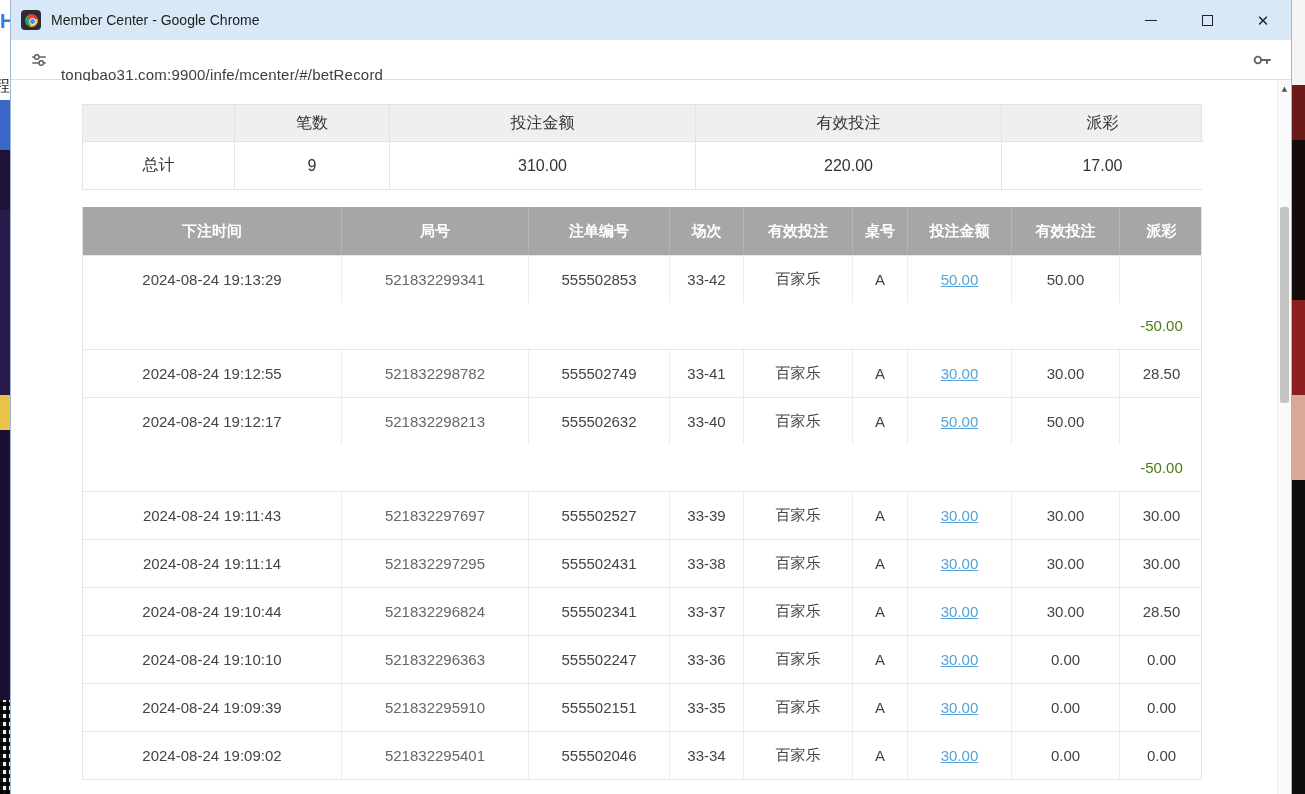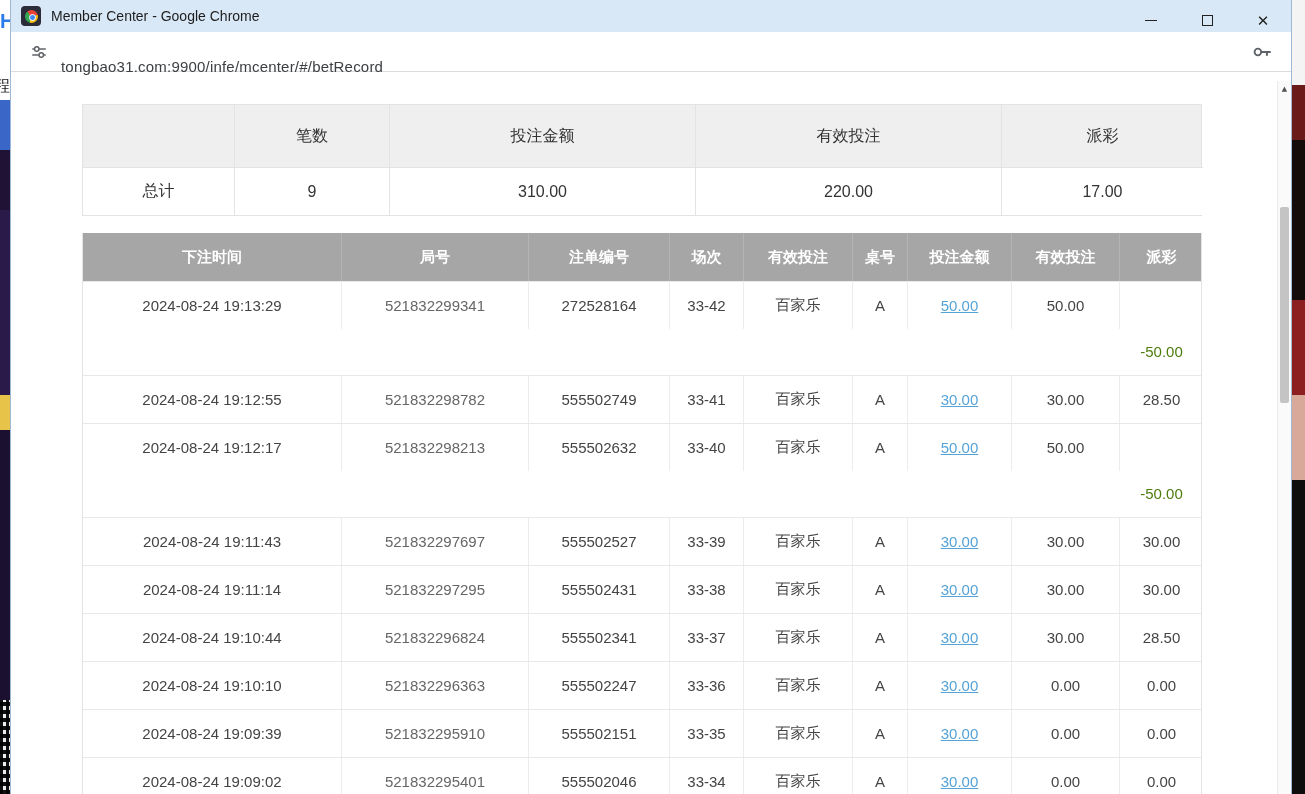--- a/index.html
+++ b/index.html
@@ -10,21 +10,21 @@
   .bg-strip { position:absolute; top:0; height:794px; overflow:hidden; }
   .bg-left { left:0; width:10px; }
   .bg-right { right:0; width:13px; }
   .bg-block { position:absolute; left:0; width:100%; }
   .bg-h { position:absolute; left:0; top:10px; color:#2b7de9; font-weight:bold; font-size:20px; }
   .bg-cjk { position:absolute; left:-6px; top:76px; color:#222; font-size:16px; }
   .qr-noise { background:repeating-linear-gradient(90deg,#111 0 3px,#eee 3px 6px), repeating-linear-gradient(0deg,#111 0 4px,#fff 4px 8px); background-blend-mode:multiply; }
 
   
   .browser-window { position:absolute; left:10px; top:0; width:1282px; height:794px; background:#fff; border-left:1px solid #9db9d6; border-right:1px solid #9db9d6; }
-  .titlebar { height:32px; background:#d9e8f6; display:flex; align-items:center; padding-left:10px; position:relative; }
+  .titlebar { height:40px; background:#d9e8f6; display:flex; align-items:center; padding-left:10px; position:relative; }
   .chrome-icon { width:20px; height:20px; border-radius:4px; background:#2b2b3a; display:flex; align-items:center; justify-content:center; margin-right:10px; }
   .chrome-ball { width:13px; height:13px; border-radius:50%; background:conic-gradient(from -45deg, #ea4335 0 120deg, #4285f4 0 122deg, #fbbc05 122deg 240deg, #34a853 240deg 360deg); position:relative; }
   .chrome-ball::after { content:""; position:absolute; left:4px; top:4px; width:5px; height:5px; border-radius:50%; background:#4285f4; border:1px solid #fff; }
   .window-title { font-size:14px; color:#1d1d1d; }
   .win-controls { position:absolute; right:0; top:0; height:40px; display:flex; }
   .win-btn { width:56px; height:40px; display:flex; align-items:center; justify-content:center; cursor:pointer; }
   .glyph-min { display:block; width:12px; height:0; border-top:1.5px solid #222; }
   .glyph-max { display:block; width:11px; height:11px; border:1.5px solid #222; }
   .glyph-close { font-size:15px; color:#222; line-height:1; }
 
@@ -32,21 +32,21 @@
   .tune-icon { width:28px; height:28px; border-radius:50%; display:flex; align-items:center; justify-content:center; cursor:pointer; margin-right:8px; }
   .url-text { font-size:15px; color:#3c4043; letter-spacing:.2px; cursor:text;margin-top:29px; }
   .key-icon { position:absolute; right:18px; top:9px; cursor:pointer; }
 
   .content { position:absolute; left:0; top:81px; width:1266px; height:713px; background:#fff; }
 
   
   .summary-table { width:1120px; margin:23px 0 0 71px; border:1px solid #e3e3e3; }
   .sum-row { display:grid; grid-template-columns:152px 155px 306px 306px 201px; }
   .sum-head-row { background:#efefef; }
-  .sum-cell { height:62px; display:flex; align-items:center; justify-content:center; font-size:16px; color:#333; border-right:1px solid #e3e3e3; }
+  .sum-cell { height:36px; display:flex; align-items:center; justify-content:center; font-size:16px; color:#333; border-right:1px solid #e3e3e3; }
   .sum-cell:last-child { border-right:none; }
   .sum-data-row .sum-cell { height:48px; border-top:1px solid #e3e3e3; background:#fff; }
 
   
   .bet-table { width:1120px; margin:17px 0 0 71px; border:1px solid #e3e3e3; border-top:none; }
   .bet-head-row { display:grid; grid-template-columns:259px 187px 141px 74px 109px 55px 104px 108px 83px; background:#a6a6a6; }
   .bet-head-cell { height:48px; display:flex; align-items:center; justify-content:center; color:#fff; font-size:15px; font-weight:bold; border-right:1px solid #b4b4b4; }
   .bet-head-cell:last-child { border-right:none; }
   .bet-row { display:grid; grid-template-columns:259px 187px 141px 74px 109px 55px 104px 108px 83px; border-top:1px solid #e8e8e8; }
   .bet-cell { height:47px; display:flex; align-items:center; justify-content:center; font-size:15px; color:#444; border-right:1px solid #ececec; }
@@ -158,21 +158,21 @@
             <div class="bet-head-cell">有效投注</div>
             <div class="bet-head-cell">桌号</div>
             <div class="bet-head-cell">投注金额</div>
             <div class="bet-head-cell">有效投注</div>
             <div class="bet-head-cell">派彩</div>
           </div>
         <div id="bet-body">
             <div class="bet-row">
               <div class="bet-cell c0">2024-08-24 19:13:29</div>
               <div class="bet-cell c1">521832299341</div>
-              <div class="bet-cell c2">272528164</div>
+              <div class="bet-cell c2">555502853</div>
               <div class="bet-cell c3">33-42</div>
               <div class="bet-cell c4">百家乐</div>
               <div class="bet-cell c5">A</div>
               <div class="bet-cell c6">
                 <a class="bet-link">50.00</a>
               </div>
               <div class="bet-cell c7">50.00</div>
               <div class="bet-cell c8 neg">-50.00</div>
             </div>
             <div class="bet-row">

